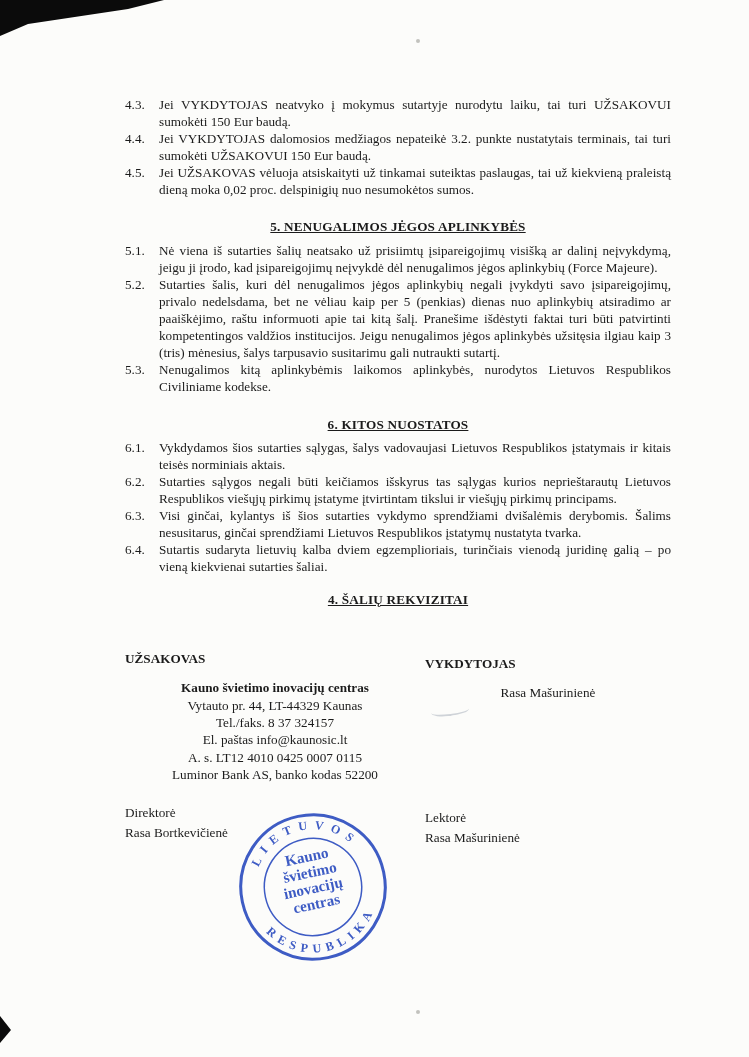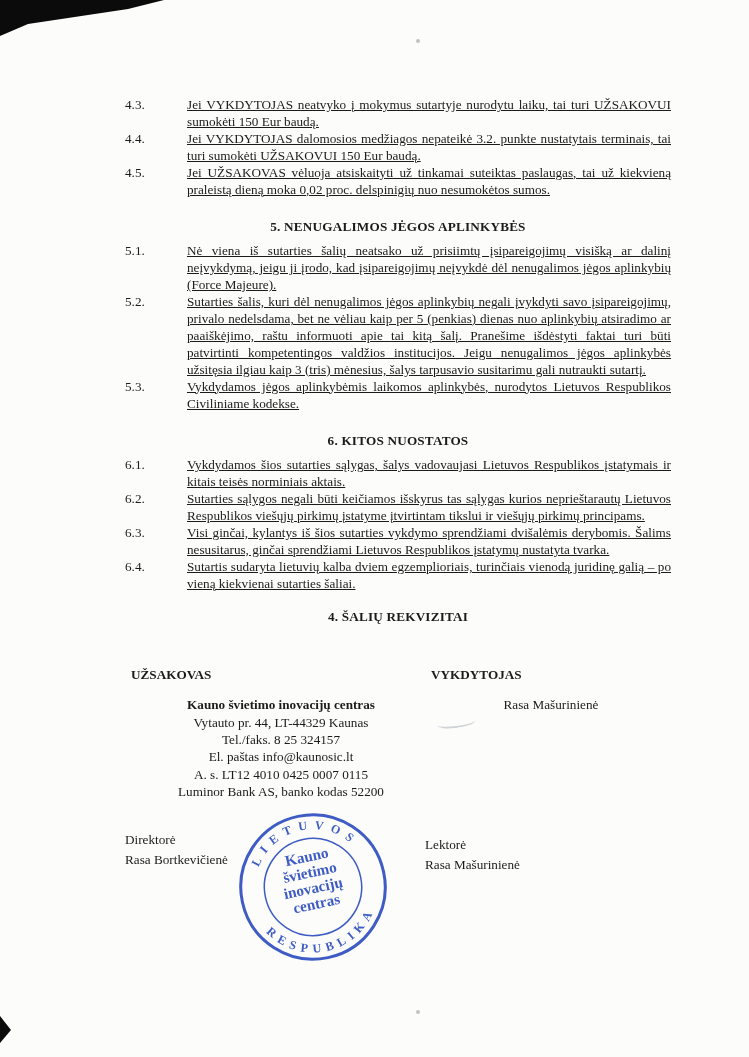--- a/index.html
+++ b/index.html
@@ -11,37 +11,38 @@
     font-family:"Liberation Serif", serif;
     color:#1b1b1b;
     overflow:hidden;
     margin:0 auto;
   }
   .content {
     position:absolute;
     left:125px; top:97px; width:546px;
     font-size:13.2px; line-height:16.9px;
   }
-  .clause { display:flex;gap:28px; }
+  .clause { display:flex; }
   .clause .num { width:34px; flex:none; }
-  .clause .txt { flex:1; text-align:justify;text-decoration:underline; }
+  .clause .txt { flex:1; text-align:justify; }
   .heading {
     text-align:center; font-weight:bold;
     margin-top:21px; margin-bottom:7px;
     letter-spacing:.2px;
+    text-decoration:underline;
   }
   .heading.h7 { margin-top:16px; margin-bottom:42px; }
   .parties { display:flex; }
-  .party-col-left { width:300px; flex:none;margin-left:6px; }
+  .party-col-left { width:300px; flex:none; }
   .party-col-right { flex:1; }
   .party-title { font-weight:bold; margin-bottom:12px; }
-  .party-title.right { }
+  .party-title.right { margin-top:5px; }
   .bold { font-weight:bold; }
   .party-line { line-height:17.3px;text-align:center; }
-  .sig-block { display:flex; margin-top:30px; }
+  .sig-block { display:flex; margin-top:20px; }
   .sig-col-left { width:300px; flex:none; }
   .sig-col-right { flex:1;font-family:Liberation Serif, serif; }
   .sig-role { line-height:20px; }
   .sig-name { line-height:20px; }
   .sig-col-right .sig-role { margin-top:5px; }
   .contractor-sign-mark {
     width:38px; height:10px;
     border-bottom:2px solid #9aa3b0;
     border-radius:50%;
     opacity:.45;
@@ -98,21 +99,21 @@
     <div class="clause">
       <span class="num">5.1.</span>
       <span class="txt">Nė viena iš sutarties šalių neatsako už prisiimtų įsipareigojimų visišką ar dalinį neįvykdymą, jeigu ji įrodo, kad įsipareigojimų neįvykdė dėl nenugalimos jėgos aplinkybių (Force Majeure).</span>
     </div>
     <div class="clause">
       <span class="num">5.2.</span>
       <span class="txt">Sutarties šalis, kuri dėl nenugalimos jėgos aplinkybių negali įvykdyti savo įsipareigojimų, privalo nedelsdama, bet ne vėliau kaip per 5 (penkias) dienas nuo aplinkybių atsiradimo ar paaiškėjimo, raštu informuoti apie tai kitą šalį. Pranešime išdėstyti faktai turi būti patvirtinti kompetentingos valdžios institucijos. Jeigu nenugalimos jėgos aplinkybės užsitęsia ilgiau kaip 3 (tris) mėnesius, šalys tarpusavio susitarimu gali nutraukti sutartį.</span>
     </div>
     <div class="clause">
       <span class="num">5.3.</span>
-      <span class="txt">Vykdydamos jėgos aplinkybėmis laikomos aplinkybės, nurodytos Lietuvos Respublikos Civiliniame kodekse.</span>
+      <span class="txt">Nenugalimos kitą aplinkybėmis laikomos aplinkybės, nurodytos Lietuvos Respublikos Civiliniame kodekse.</span>
     </div>
 
     <div class="heading">6. KITOS NUOSTATOS</div>
     <div class="clause">
       <span class="num">6.1.</span>
       <span class="txt">Vykdydamos šios sutarties sąlygas, šalys vadovaujasi Lietuvos Respublikos įstatymais ir kitais teisės norminiais aktais.</span>
     </div>
     <div class="clause">
       <span class="num">6.2.</span>
       <span class="txt">Sutarties sąlygos negali būti keičiamos išskyrus tas sąlygas kurios neprieštarautų Lietuvos Respublikos viešųjų pirkimų įstatyme įtvirtintam tikslui ir viešųjų pirkimų principams.</span>
@@ -126,21 +127,21 @@
       <span class="txt">Sutartis sudaryta lietuvių kalba dviem egzemplioriais, turinčiais vienodą juridinę galią – po vieną kiekvienai sutarties šaliai.</span>
     </div>
 
     <div class="heading h7">4. ŠALIŲ REKVIZITAI</div>
 
     <div class="parties">
       <div class="party-col-left">
         <div class="party-title">UŽSAKOVAS</div>
         <div class="party-line bold">Kauno švietimo inovacijų centras</div>
         <div class="party-line">Vytauto pr. 44, LT-44329 Kaunas</div>
-        <div class="party-line">Tel./faks. 8 25 324157</div>
+        <div class="party-line">Tel./faks. 8 37 324157</div>
         <div class="party-line">El. paštas info@kaunosic.lt</div>
         <div class="party-line">A. s. LT12 4010 0425 0007 0115</div>
         <div class="party-line">Luminor Bank AS, banko kodas 52200</div>
       </div>
       <div class="party-col-right">
         <div class="party-title right">VYKDYTOJAS</div>
         <div class="party-line">Rasa Mašurinienė</div>
         <div class="contractor-sign-mark"></div>
       </div>
     </div>

